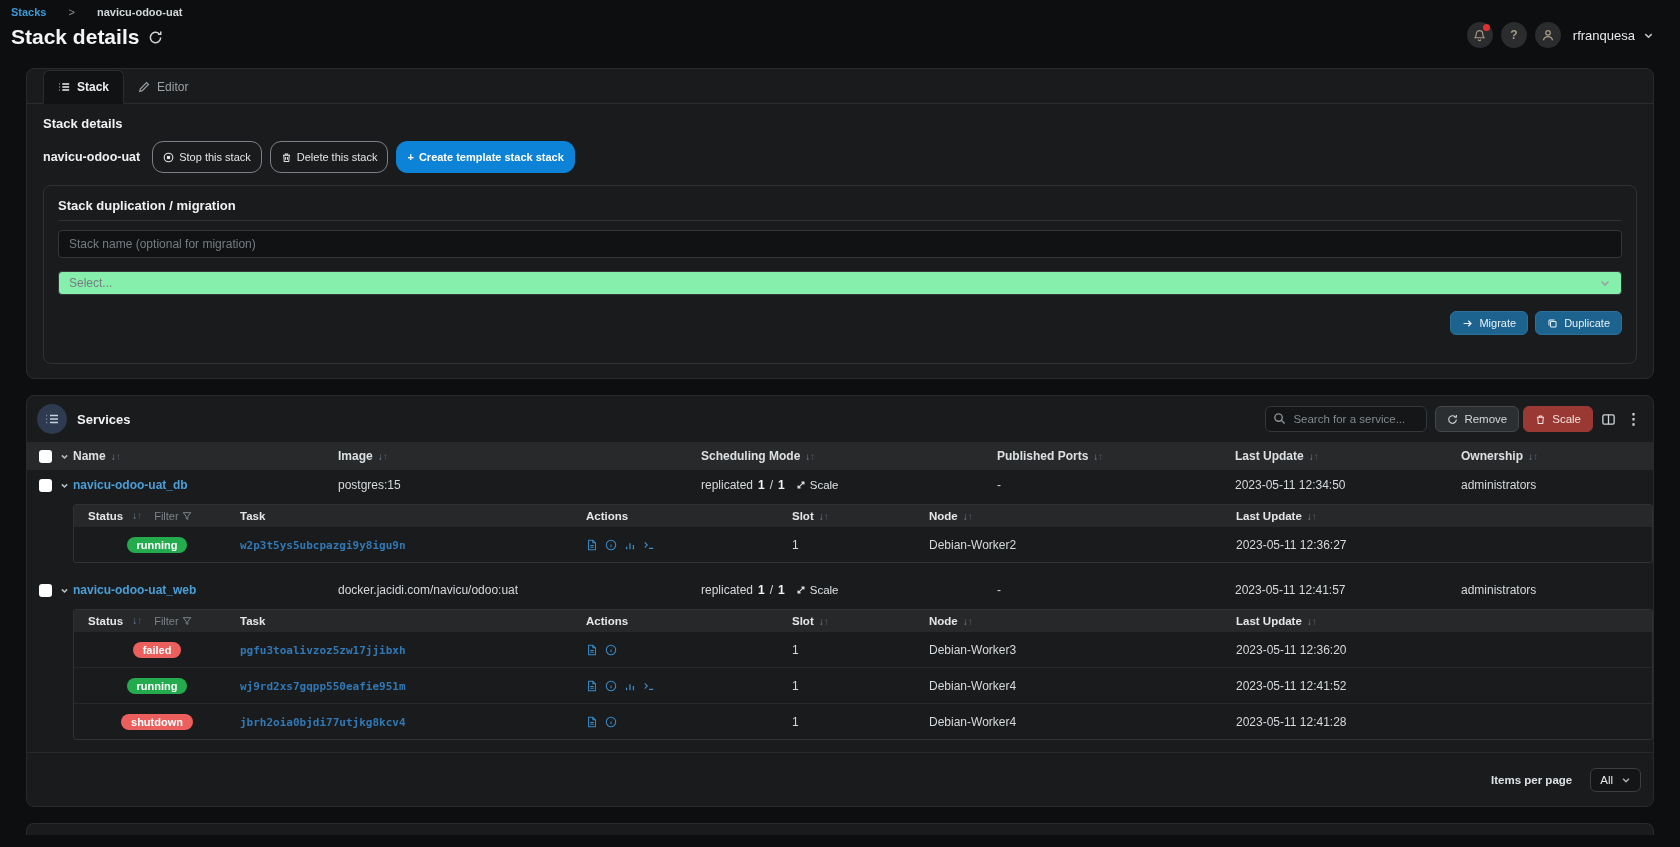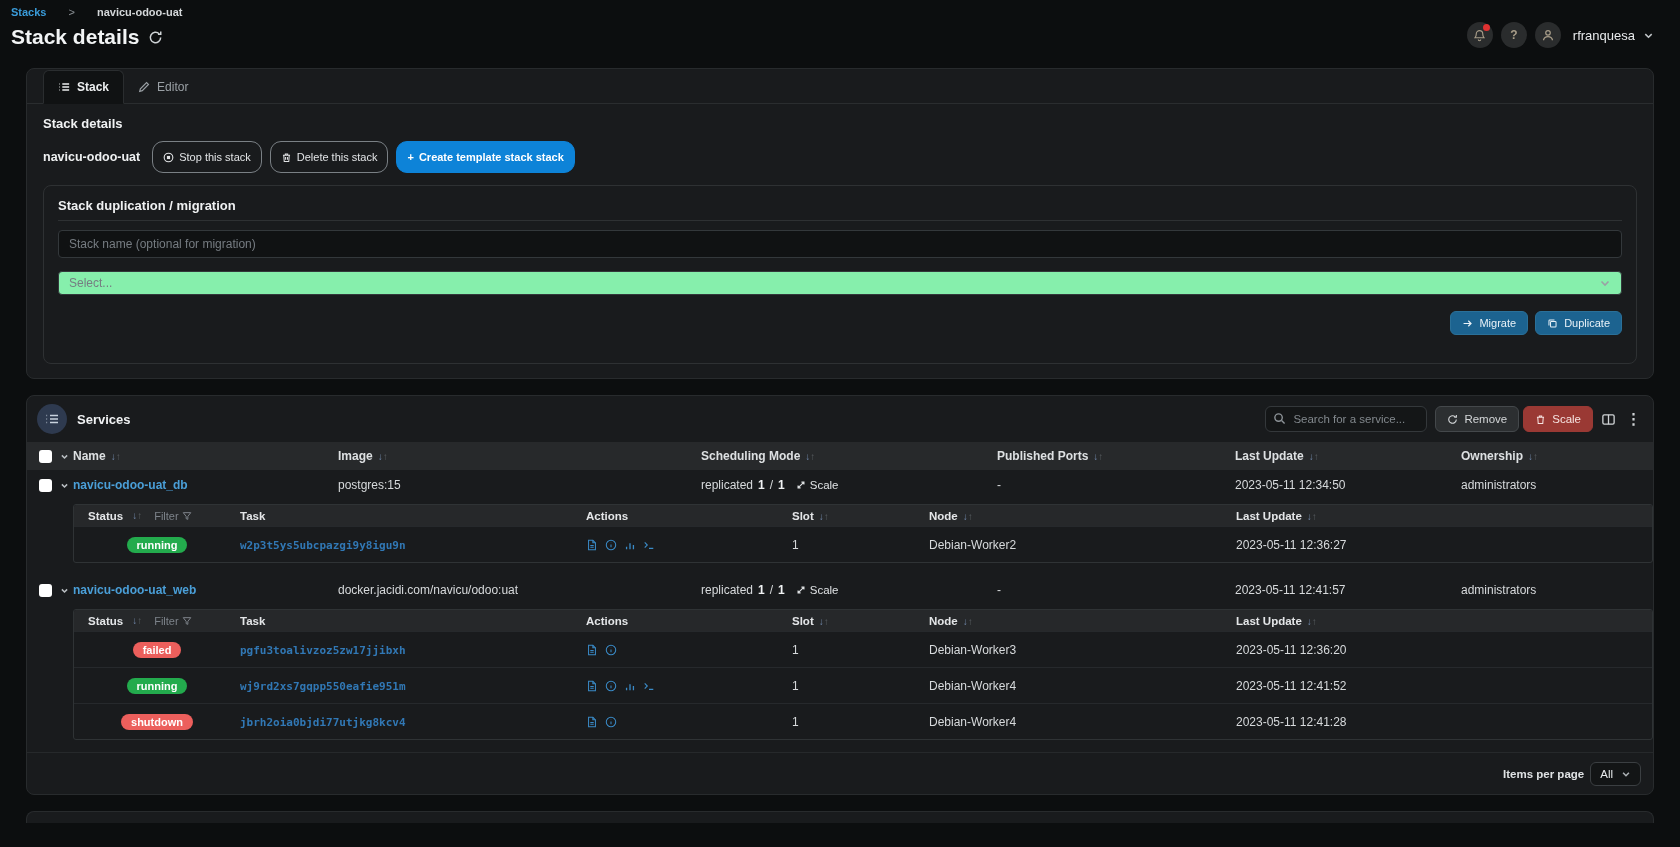--- a/index.html
+++ b/index.html
@@ -99,21 +99,21 @@
   .filter { color:#7d838a; font-weight:normal; font-size:11px; display:inline-flex; align-items:center; gap:3px; margin-left:8px; cursor:pointer; }
   .task-row { height:36px; border-top:1px solid #26292c; font-size:12px; }
   .cell-status { display:flex; justify-content:center; }
   .badge { display:inline-block; padding:2px 10px; border-radius:10px; font-size:11px; font-weight:bold; color:#fff; }
   .badge.running { background:#23ab4d; }
   .badge.failed, .badge.shutdown { background:#ec5f5c; }
   .task-id { font-family:"DejaVu Sans Mono", monospace; font-size:11px; font-weight:bold; color:#3178b5; cursor:pointer; }
   .actions { display:flex; align-items:center; gap:7px; color:#3a8bc8; }
   .actions span { cursor:pointer; display:flex; }
 
-  .svc-footer { display:flex; align-items:center; justify-content:flex-end; gap:6px; height:42px;
+  .svc-footer { display:flex; align-items:center; justify-content:flex-end; gap:18px; height:54px;
                 border-top:1px solid #26292b; padding-right:12px; margin-top:6px; }
   .ipp-label { font-size:11.5px; font-weight:bold; color:#dfe2e4; }
   .ipp-select { display:flex; align-items:center; gap:8px; height:24px; padding:0 9px; background:#131516;
                 border:1px solid #3b3f42; border-radius:6px; font-size:11.5px; color:#e8eaec; cursor:pointer; }
 
   .sliver { margin:16px 26px 0; height:12px; background:#191b1d; border:1px solid #282b2d; border-bottom:none;
             border-radius:8px 8px 0 0; }
 </style>
 </head>
 <body>

